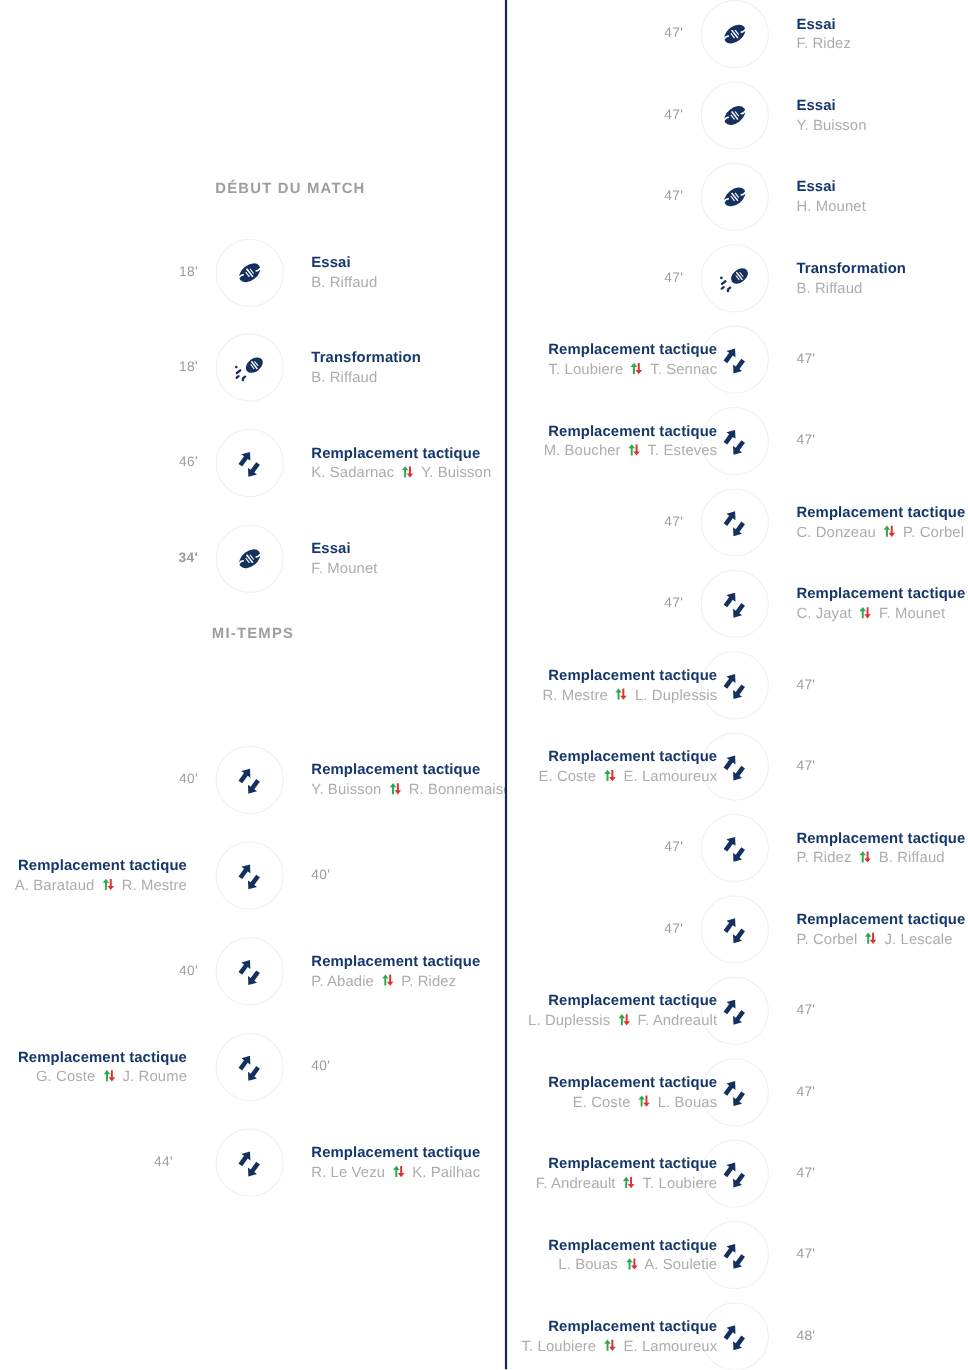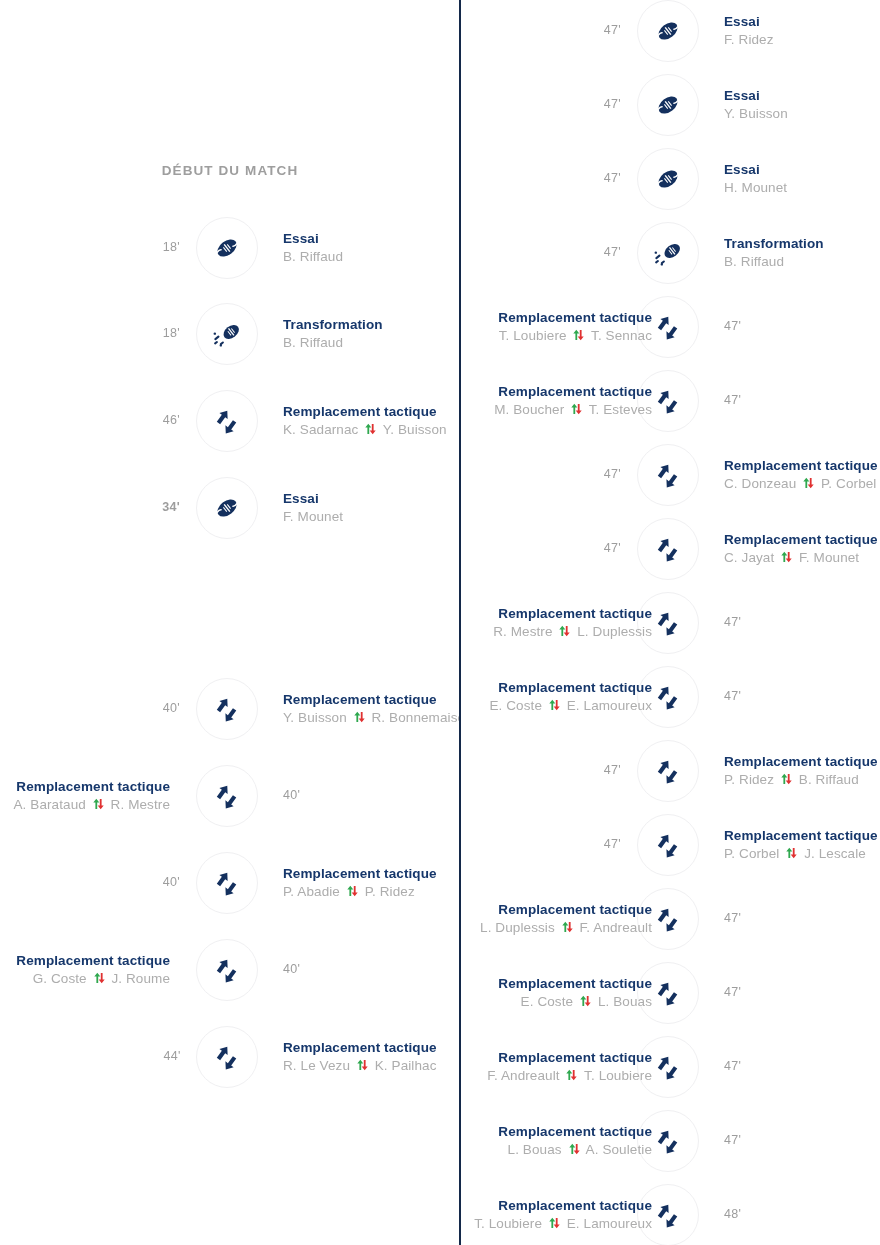--- a/index.html
+++ b/index.html
@@ -62,24 +62,25 @@
   
   .event.side-right .detail{text-align:left;}
   .event.side-left  .detail{text-align:right;}
 </style>
 </head>
 <body>
 
 <div id="stage">
 
   <div class="col" id="col-left">
-      <div class="section" style="top: 163px;">
+      <div class="section" style="top: 163px; padding-left: 34px;">
         <div class="section-label">DÉBUT DU MATCH</div>
       </div>
       <div class="section" style="top: 568px;">
+        <div class="section-label">MI-TEMPS</div>
       </div>
       <div class="event side-right" style="top: 217px; left: 0px; right: 0px;">
         <div class="circle" style="left: 196px;">
           <span class="ico"><svg viewBox="0 0 32 32" width="30" height="30">
               <g transform="rotate(-38 16 16)">
                 <ellipse cx="16" cy="16" rx="11.5" ry="7.4" fill="#14305e"></ellipse>
                 <path d="M5.2 13.2 C7.6 12.4 9 12.9 9.8 13.6" stroke="#fff" stroke-width="1.7" fill="none" stroke-linecap="round"></path>
                 <path d="M22.2 18.4 C23 19.1 24.4 19.6 26.8 18.8" stroke="#fff" stroke-width="1.7" fill="none" stroke-linecap="round"></path>
                 <path d="M16 11.1 L16 20.9" stroke="#fff" stroke-width="1.5"></path>
                 <path d="M13.4 13.1 L13.4 18.9 M18.6 13.1 L18.6 18.9" stroke="#fff" stroke-width="1.1"></path>
@@ -225,21 +226,21 @@
       </div>
       <div class="event side-right" style="top: 1026px; left: 0px; right: 0px;">
         <div class="circle" style="left: 196px;">
           <span class="ico"><svg viewBox="0 0 32 32" width="30" height="30">
               <g fill="#14305e">
                 <path d="M9.4 19.6 L9.4 10.4 L6.2 10.4 L11.6 3.6 L17.0 10.4 L13.8 10.4 L13.8 19.6 Z" transform="rotate(36 11.6 11.6)"></path>
                 <path d="M18.2 12.4 L18.2 21.6 L21.4 21.6 L16.0 28.4 L10.6 21.6 L13.8 21.6 L13.8 12.4 Z" transform="rotate(36 16 20.4) translate(4.2 0)"></path>
               </g>
             </svg></span>
         </div>
-        <div class="minute" style="left: 152px; width: 40px; text-align: center;">44'</div>
+        <div class="minute" style="left: 140px; width: 40px; text-align: left;">44'</div>
         <div class="detail" style="left: 283px; right: 0px;">
           <div class="etitle">Remplacement tactique</div>
           <div class="eplayers">R. Le Vezu <span class="swapglyph"><svg viewBox="0 0 13 12" width="13" height="12">
                 <path d="M3.4 11 L3.4 4.6 L1.3 4.6 L4.3 0.8 L7.3 4.6 L5.2 4.6 L5.2 11 Z" fill="#2fa84f"></path>
                 <path d="M9.6 1 L9.6 7.4 L11.7 7.4 L8.7 11.2 L5.7 7.4 L7.8 7.4 L7.8 1 Z" fill="#e03131"></path>
               </svg></span> K. Pailhac</div>
         </div>
       </div>
     </div>
   <div class="col" id="col-right">

